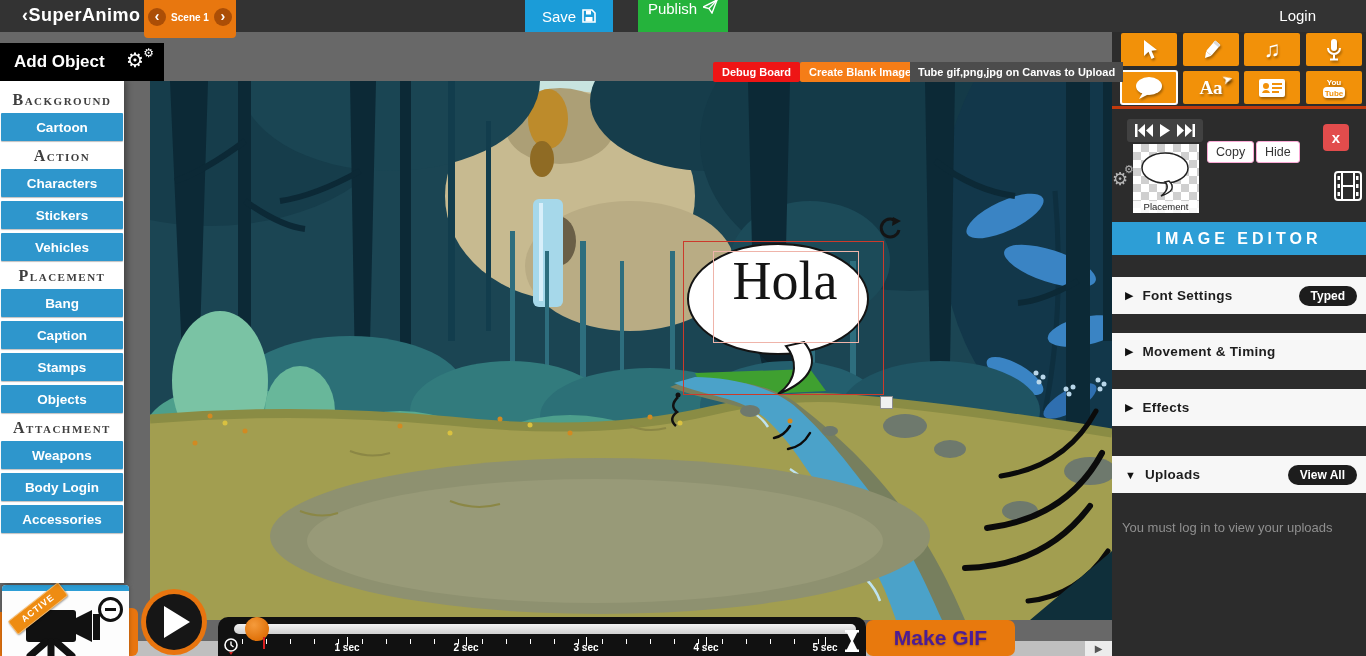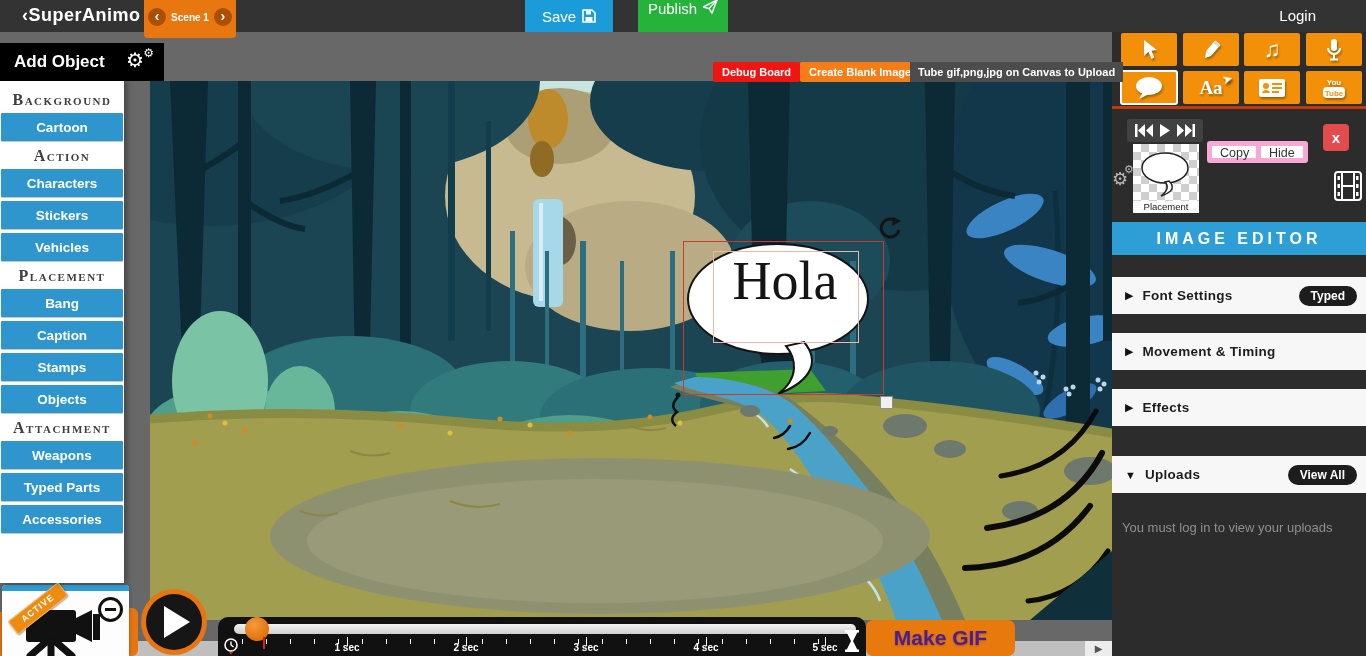--- a/index.html
+++ b/index.html
@@ -94,21 +94,21 @@
   .close-btn { position:absolute; left:211px; top:92px; width:26px; height:27px; background:#e24c4c; border:none; border-radius:4px; color:#fff; font-weight:bold; font-size:15px; line-height:1; cursor:pointer; font-family:"Liberation Sans",sans-serif; }
   .thumb { position:absolute; left:21px; top:112px; width:66px; height:69px; background:#fff; }
   .thumb .checker { position:absolute; inset:0;
      background-image:linear-gradient(45deg,#cfcfcf 25%,transparent 25%,transparent 75%,#cfcfcf 75%),linear-gradient(45deg,#cfcfcf 25%,transparent 25%,transparent 75%,#cfcfcf 75%);
      background-size:16px 16px; background-position:0 0,8px 8px; }
   .thumb-label { position:absolute; left:0; bottom:0; width:100%; background:rgba(255,255,255,.85); color:#222; font-size:9.5px; text-align:center; height:12px; line-height:12px; }
   .thumb-bubble { position:absolute; left:6px; top:6px; }
   .panel-gears { position:absolute; left:0px; top:134px; color:#b5b5b5; width:24px; height:26px; }
   .panel-gears .g1 { position:absolute; left:0; top:2px; font-size:18px; }
   .panel-gears .g2 { position:absolute; left:12px; top:-3px; font-size:11px; }
-  .copy-btn, .hide-btn { position:absolute; top:109px; height:22px; background:#fff; border:5px solid #f9a8d4; border-radius:3px; color:#333; font-size:12.5px; padding:0 8px; cursor:pointer; font-family:"Liberation Sans",sans-serif; }
+  .copy-btn, .hide-btn { position:absolute; top:109px; height:22px; background:#fff; border:1px solid #f9a8d4; border-radius:3px; color:#333; font-size:12.5px; padding:0 8px; cursor:pointer; font-family:"Liberation Sans",sans-serif; }
   .copy-btn { left:95px; }
   .hide-btn { left:144px; }
   .film-btn { position:absolute; left:221px; top:139px; width:30px; height:32px; background:transparent; border:none; cursor:pointer; }
 
   .ie-header { position:absolute; left:0; top:190px; width:254px; height:33px; background:#2d9ed6; color:#fff; font-weight:bold; font-size:16px; letter-spacing:4px; text-align:center; line-height:33px; }
   .accordion { position:absolute; left:0; width:254px; height:37px; background:#f7f7f7; display:flex; align-items:center; cursor:pointer; }
   .acc-arrow { margin-left:13px; font-size:11px; color:#111; }
   .acc-label { margin-left:9px; font-weight:bold; font-size:13.5px; color:#1d1d1d; letter-spacing:.3px; }
   .pill { margin-left:auto; margin-right:9px; background:#1d1d1d; color:#fff; font-weight:bold; font-size:12px; border-radius:12px; padding:3px 12px; }
   .pill:empty { display:none; }
@@ -167,21 +167,21 @@
     <button class="side-btn">Characters</button>
     <button class="side-btn">Stickers</button>
     <button class="side-btn">Vehicles</button>
     <div class="section-title">Placement</div>
     <button class="side-btn">Bang</button>
     <button class="side-btn">Caption</button>
     <button class="side-btn">Stamps</button>
     <button class="side-btn">Objects</button>
     <div class="section-title">Attachment</div>
     <button class="side-btn">Weapons</button>
-    <button class="side-btn">Typed Parts</button>
+    <button class="side-btn">Body Login</button>
     <button class="side-btn">Accessories</button>
   </div>
 
   <div class="canvas-wrap">
     <svg class="scene-svg" width="962" height="539" viewBox="0 0 962 539">
       <rect width="962" height="539" fill="#1b4553"></rect>
       <polygon points="300,0 540,0 540,170 430,235 300,140" fill="#c8e4df"></polygon>
       <ellipse cx="420" cy="115" rx="125" ry="105" fill="#c7ba90"></ellipse>
       <ellipse cx="480" cy="185" rx="105" ry="65" fill="#b9ac84"></ellipse>
       <ellipse cx="410" cy="45" rx="55" ry="38" fill="#ac9f76"></ellipse>

